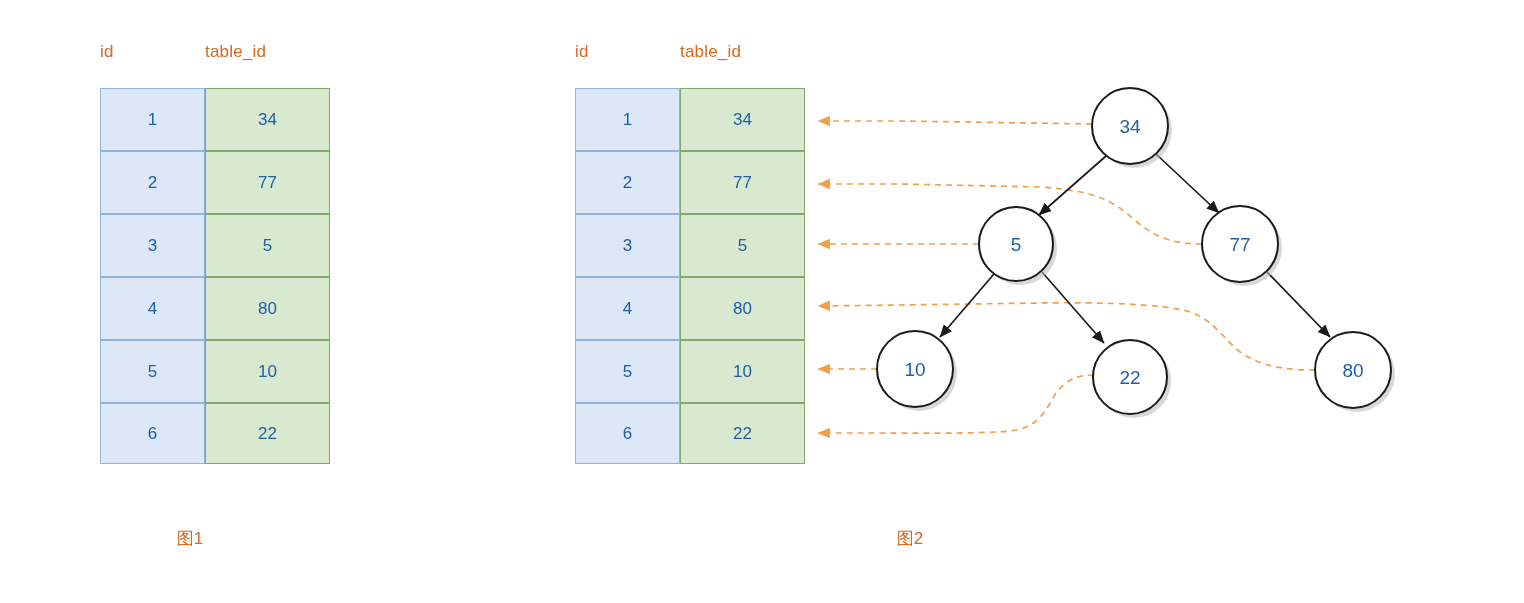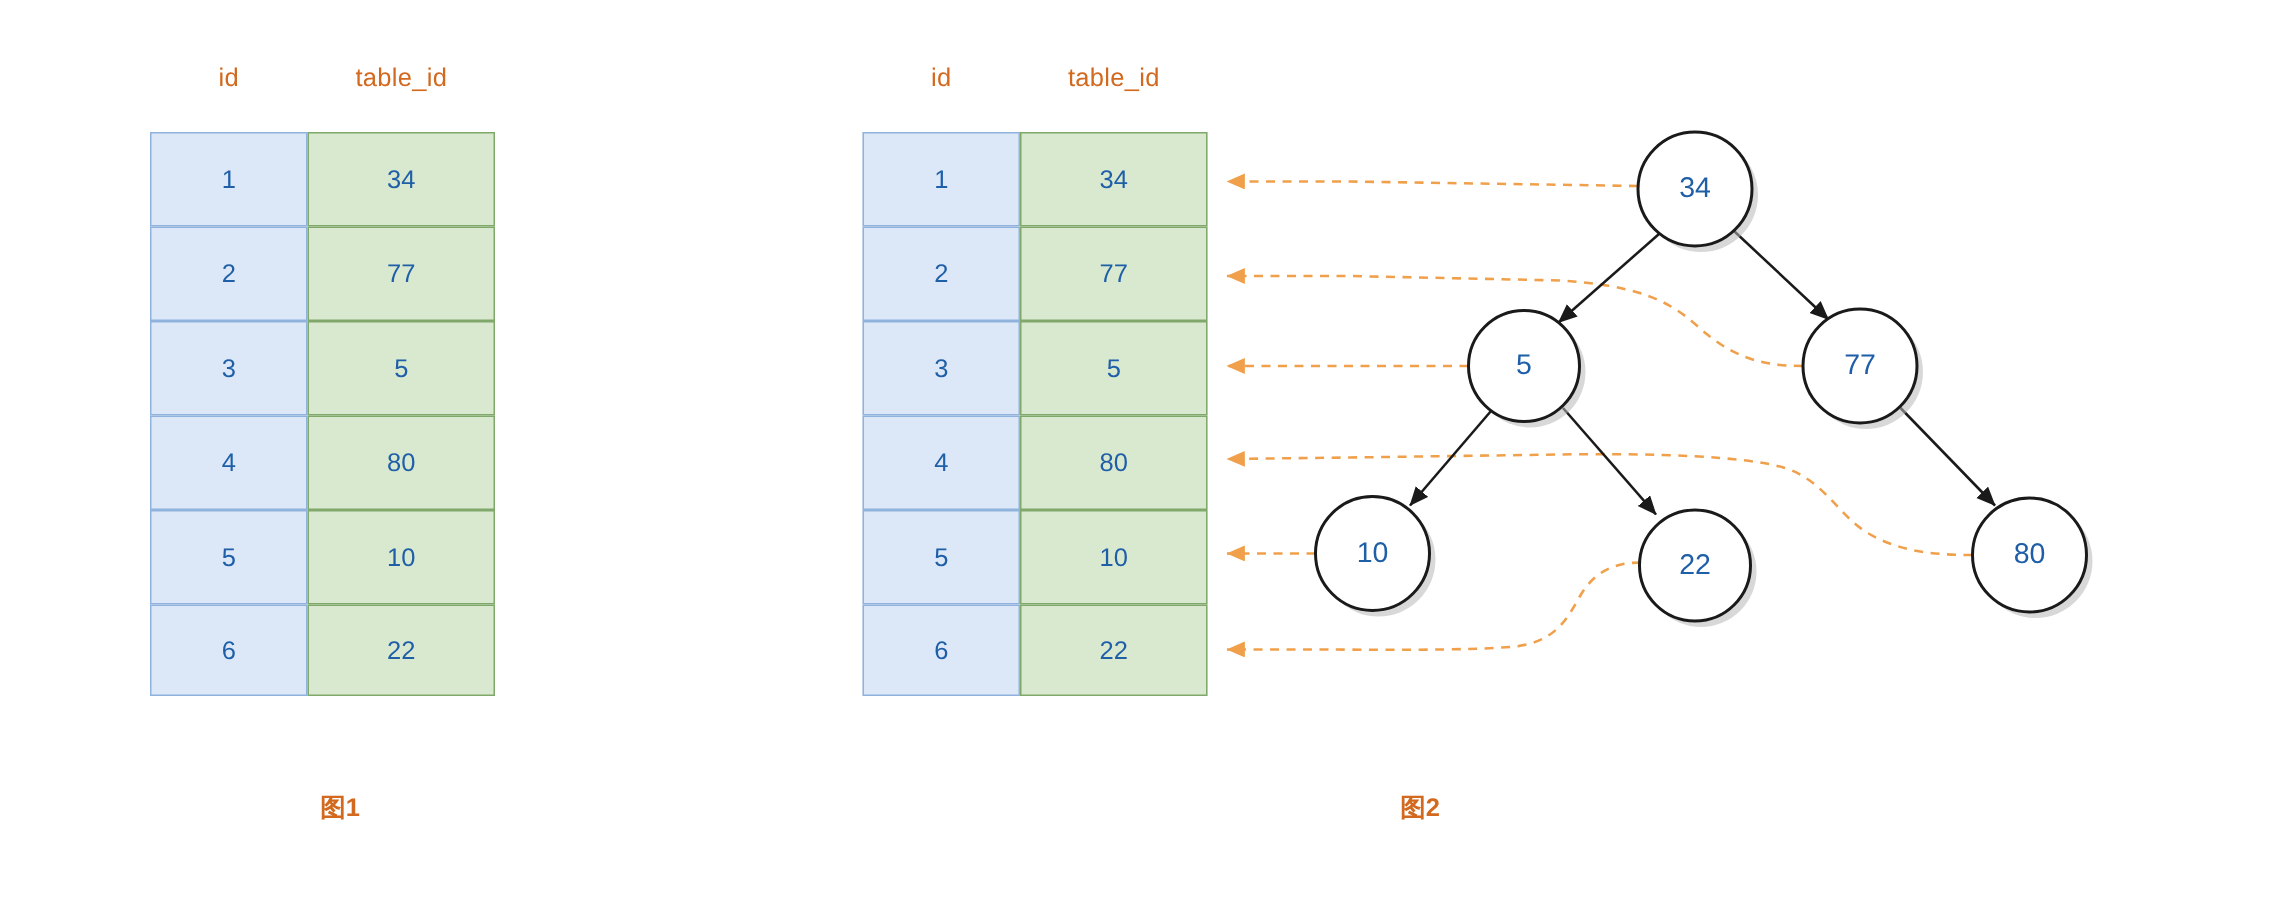--- a/index.html
+++ b/index.html
@@ -6,35 +6,35 @@
   body{
     width:1524px;height:603px;background:#ffffff;
     font-family:"Liberation Sans","DejaVu Sans",sans-serif;
     overflow:hidden;position:relative;
   }
   #stage{position:absolute;left:0;top:0;width:1524px;height:603px;}
 
   
   .figure{position:absolute;}
   .col-head{
-    position:absolute;text-align:center;
+    position:absolute;text-align:left;
     color:#d2691e;font-size:17px;letter-spacing:.2px;
     white-space:nowrap;
   }
   .cell{
     position:absolute;box-sizing:border-box;
     display:flex;align-items:center;justify-content:center;
     font-size:17px;color:#1f5fa8;
   }
   .cell.id-col{background:#dce8f7;border:1px solid #8fb3dc;}
   .cell.val-col{background:#d9e9d0;border:1px solid #7fa86a;}
 
   .caption{
-    position:absolute;text-align:right;
-    color:#d2691e;font-size:17px;white-space:nowrap;font-weight:bold;
+    position:absolute;text-align:center;
+    color:#d2691e;font-size:17px;white-space:nowrap;
   }
 
   
   #overlay{position:absolute;left:0;top:0;width:1524px;height:603px;
            pointer-events:none;}
 
   .node-circle{fill:#ffffff;stroke:#1a1a1a;stroke-width:2;}
   .node-shadow{fill:#b8b8b8;opacity:.55;}
   .node-label{
     fill:#1f5fa8;font-family:"Liberation Sans","DejaVu Sans",sans-serif;

